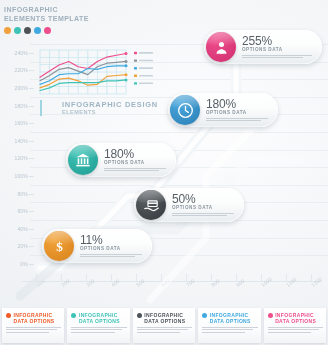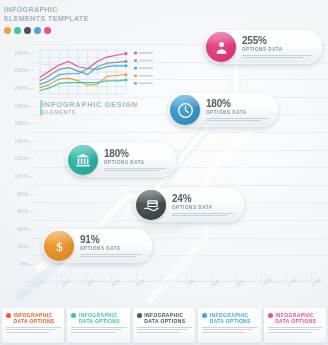--- a/index.html
+++ b/index.html
@@ -56,21 +56,21 @@
     position:absolute; top:0;
     font-size:5px; color:#c3ced7; white-space:nowrap;
     transform:rotate(-38deg); transform-origin:left top;
     letter-spacing:.2px;
   }
 
   
   .mini { position:absolute; left:38px; top:47px; z-index:22; }
   .mini-title {
     position:absolute; left:40px; top:100px; z-index:22;
-    border-left:2px solid #9fd4e3; padding-left:0;
+    border-left:2px solid #9fd4e3; padding-left:20px;
   }
   .mini-title .t1 {
     font-size:7.5px; font-weight:bold; color:#9fb6c4;
     letter-spacing:.7px; line-height:9px; white-space:nowrap;
   }
   .mini-title .t2 {
     font-size:5.5px; font-weight:bold; color:#b3c3cd;
     letter-spacing:.5px; line-height:7px;
   }
 
@@ -93,21 +93,21 @@
     position:relative; overflow:hidden;
   }
   .bub-ic::after{
     content:""; position:absolute; left:0; top:0; right:0; height:48%;
     background:linear-gradient(180deg,rgba(255,255,255,.40),rgba(255,255,255,0));
     border-radius:50% 50% 42% 42%;
   }
   .bub-ic svg { position:relative; z-index:2; }
   .bub-tx { padding-left:6px; padding-right:7px; flex:1 1 auto; min-width:0; }
   .bub-pc {
-    font-size:10px; font-weight:bold; color:#575f66;
+    font-size:12px; font-weight:normal; color:#575f66;
     line-height:12px; letter-spacing:-.2px;
   }
   .bub-sub {
     font-size:4.6px; font-weight:bold; color:#8c979f;
     letter-spacing:.55px; line-height:6px; margin-top:.5px;
   }
   .bub-body { margin-top:1.5px; }
   .bub-body i {
     display:block; height:1px; margin-bottom:1.2px;
     background:rgba(168,178,187,.55);
@@ -381,36 +381,36 @@
     </div>
   <div class="bub" id="bub3" style="left:134px; top:188px; width:110px;">
       <div class="bub-ic" style="background: radial-gradient(circle at 34% 26%, rgb(90, 96, 101), rgb(52, 56, 60));">
         <svg width="17" height="17" viewBox="0 0 24 24">
           <rect x="7" y="5.4" width="13" height="8" rx="1.2" fill="none" stroke="white" stroke-width="1.7"></rect>
           <rect x="7" y="7.8" width="13" height="2" fill="white"></rect>
           <path d="M2.6 16.4c2-.9 4-1 6 0l4.4 2.2c1.4.7 3 .6 4.4-.3l4.2-2.7" fill="none" stroke="white" stroke-width="1.7" stroke-linecap="round" stroke-linejoin="round"></path>
         </svg>
       </div>
       <div class="bub-tx">
-        <div class="bub-pc">24%</div>
+        <div class="bub-pc">50%</div>
         <div class="bub-sub">OPTIONS DATA</div>
         <div class="bub-body">
           <i style="width: 96%;"></i>
           <i style="width: 84%;"></i>
         </div>
       </div>
     </div>
   <div class="bub" id="bub4" style="left:42px;  top:229px; width:110px;">
       <div class="bub-ic" style="background: radial-gradient(circle at 34% 26%, rgb(242, 164, 58), rgb(216, 129, 26));">
         <svg width="15" height="17" viewBox="0 0 24 24">
           <text x="12" y="19.2" font-family="Liberation Serif, serif" font-size="21" font-weight="bold" fill="white" text-anchor="middle">$</text>
         </svg>
       </div>
       <div class="bub-tx">
-        <div class="bub-pc">91%</div>
+        <div class="bub-pc">11%</div>
         <div class="bub-sub">OPTIONS DATA</div>
         <div class="bub-body">
           <i style="width: 96%;"></i>
           <i style="width: 84%;"></i>
         </div>
       </div>
     </div>
 
   <div class="cards" id="cards">
       <div class="card">

